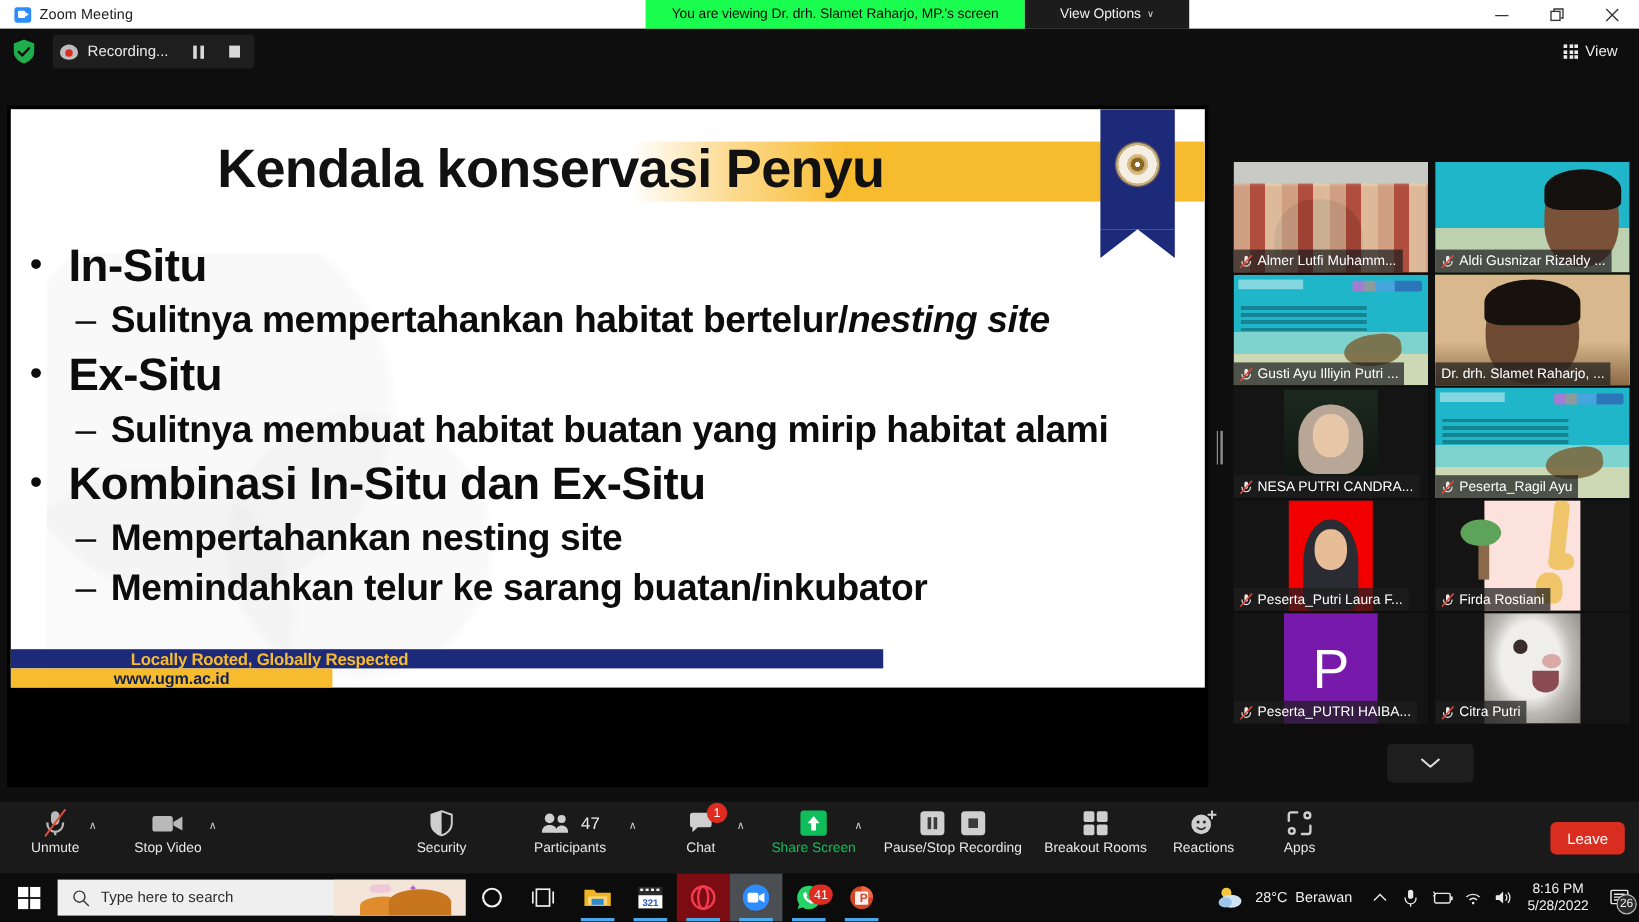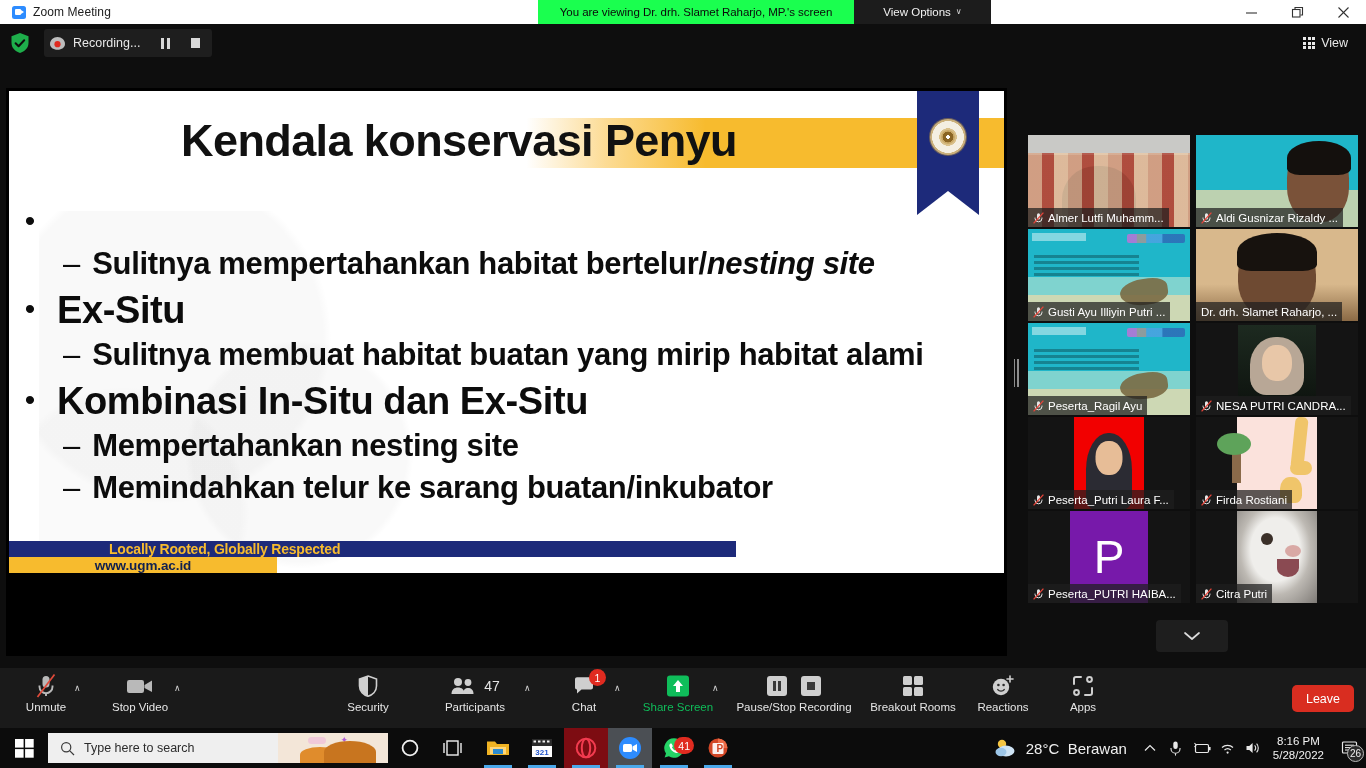--- a/index.html
+++ b/index.html
@@ -297,21 +297,21 @@
   #search-art .star{position:absolute;right:40px;top:2px;color:#b05ed6;font-size:9px;}
   .tb-app{ width:44px;height:40px;display:flex;align-items:center;justify-content:center;position:relative; }
   .tb-app .ul{ position:absolute;bottom:0;left:8px;width:28px;height:3px;background:#4aa8ea; }
   .tb-app.opera{ background:#7d0c12; }
   .tb-app.zoomapp{ background:#4b4f54; }
   #tray{
     position:absolute;right:0;bottom:0;height:40px;display:flex;align-items:center;gap:0;
   }
   .tray-ic{ width:26px;height:40px;display:flex;align-items:center;justify-content:center;color:#eee; }
   #weather{ display:flex;align-items:center;gap:7px;margin-right:10px; }
-  #weather-text{ color:#f0f0f0;font-size:15px; }
+  #weather-text{ color:#f0f0f0;font-size:12px; }
   #clock{ color:#f2f2f2;font-size:11.5px;line-height:14px;text-align:center;margin:0 8px 0 6px; }
   #notif{ width:34px;height:40px;display:flex;align-items:center;justify-content:center;position:relative;color:#eee; }
   #notif .cnt{
     position:absolute;right:2px;bottom:6px;width:17px;height:17px;border-radius:50%;
     border:1px solid #bbb;color:#eee;font-size:10px;display:flex;align-items:center;justify-content:center;
     background:#2a2a2a;
   }
 </style>
 </head>
 <body>
@@ -401,20 +401,21 @@
     <div id="ugm-ribbon">
       <div class="rib"></div>
         <div class="tip"></div>
       <div id="ugm-seal"></div>
     </div>
 
     <div id="bullets">
 
       <div class="b1">
         <span class="dot">•</span>
+        <span class="txt">In-Situ</span>
       </div>
       <div class="b2">
         <span class="dash">–</span>
         <span class="txt"><span>Sulitnya mempertahankan habitat bertelur/</span><em>nesting site</em></span>
       </div>
 
       <div class="b1">
         <span class="dot">•</span>
         <span class="txt">Ex-Situ</span>
       </div>
@@ -509,48 +510,48 @@
           <span class="hair"></span>
         </span>
       <span class="name">
         <span>Dr. drh. Slamet Raharjo, ...</span>
       </span>
     </div>
   </div>
 
   <div class="thumb-row">
     <div class="thumb">
+      <span class="m-hijab">
+          <span class="box"></span>
+          <span class="scarf"></span>
+          <span class="face"></span>
+        </span>
+      <span class="name">
+        <svg class="mute-ic" viewBox="0 0 11 12">
+            <path d="M5.5 1.2a1.5 1.5 0 011.5 1.5v3.2a1.5 1.5 0 01-3 0V2.7A1.5 1.5 0 015.5 1.2z" fill="#e8e8e8"></path>
+            <path d="M2 5.6v.7a3.5 3.5 0 007 0v-.7" fill="none" stroke="#e8e8e8" stroke-width="1"></path>
+            <line x1="0.6" y1="11.4" x2="10.4" y2="0.6" stroke="#e8453a" stroke-width="1.3"></line>
+          </svg>
+        <span>NESA PUTRI CANDRA...</span>
+      </span>
+    </div>
+    <div class="thumb">
       <span class="m-slide">
           <span class="corner"></span>
           <span class="logos"></span>
           <span class="hdrtxt"></span>
           <span class="turtle"></span>
         </span>
       <span class="name">
         <svg class="mute-ic" viewBox="0 0 11 12">
             <path d="M5.5 1.2a1.5 1.5 0 011.5 1.5v3.2a1.5 1.5 0 01-3 0V2.7A1.5 1.5 0 015.5 1.2z" fill="#e8e8e8"></path>
             <path d="M2 5.6v.7a3.5 3.5 0 007 0v-.7" fill="none" stroke="#e8e8e8" stroke-width="1"></path>
             <line x1="0.6" y1="11.4" x2="10.4" y2="0.6" stroke="#e8453a" stroke-width="1.3"></line>
           </svg>
         <span>Peserta_Ragil Ayu</span>
-      </span>
-    </div>
-    <div class="thumb">
-      <span class="m-hijab">
-          <span class="box"></span>
-          <span class="scarf"></span>
-          <span class="face"></span>
-        </span>
-      <span class="name">
-        <svg class="mute-ic" viewBox="0 0 11 12">
-            <path d="M5.5 1.2a1.5 1.5 0 011.5 1.5v3.2a1.5 1.5 0 01-3 0V2.7A1.5 1.5 0 015.5 1.2z" fill="#e8e8e8"></path>
-            <path d="M2 5.6v.7a3.5 3.5 0 007 0v-.7" fill="none" stroke="#e8e8e8" stroke-width="1"></path>
-            <line x1="0.6" y1="11.4" x2="10.4" y2="0.6" stroke="#e8453a" stroke-width="1.3"></line>
-          </svg>
-        <span>NESA PUTRI CANDRA...</span>
       </span>
     </div>
   </div>
 
   <div class="thumb-row">
     <div class="thumb">
       <span class="m-red">
           <span class="box"></span>
           <span class="scarf"></span>
           <span class="face"></span>

